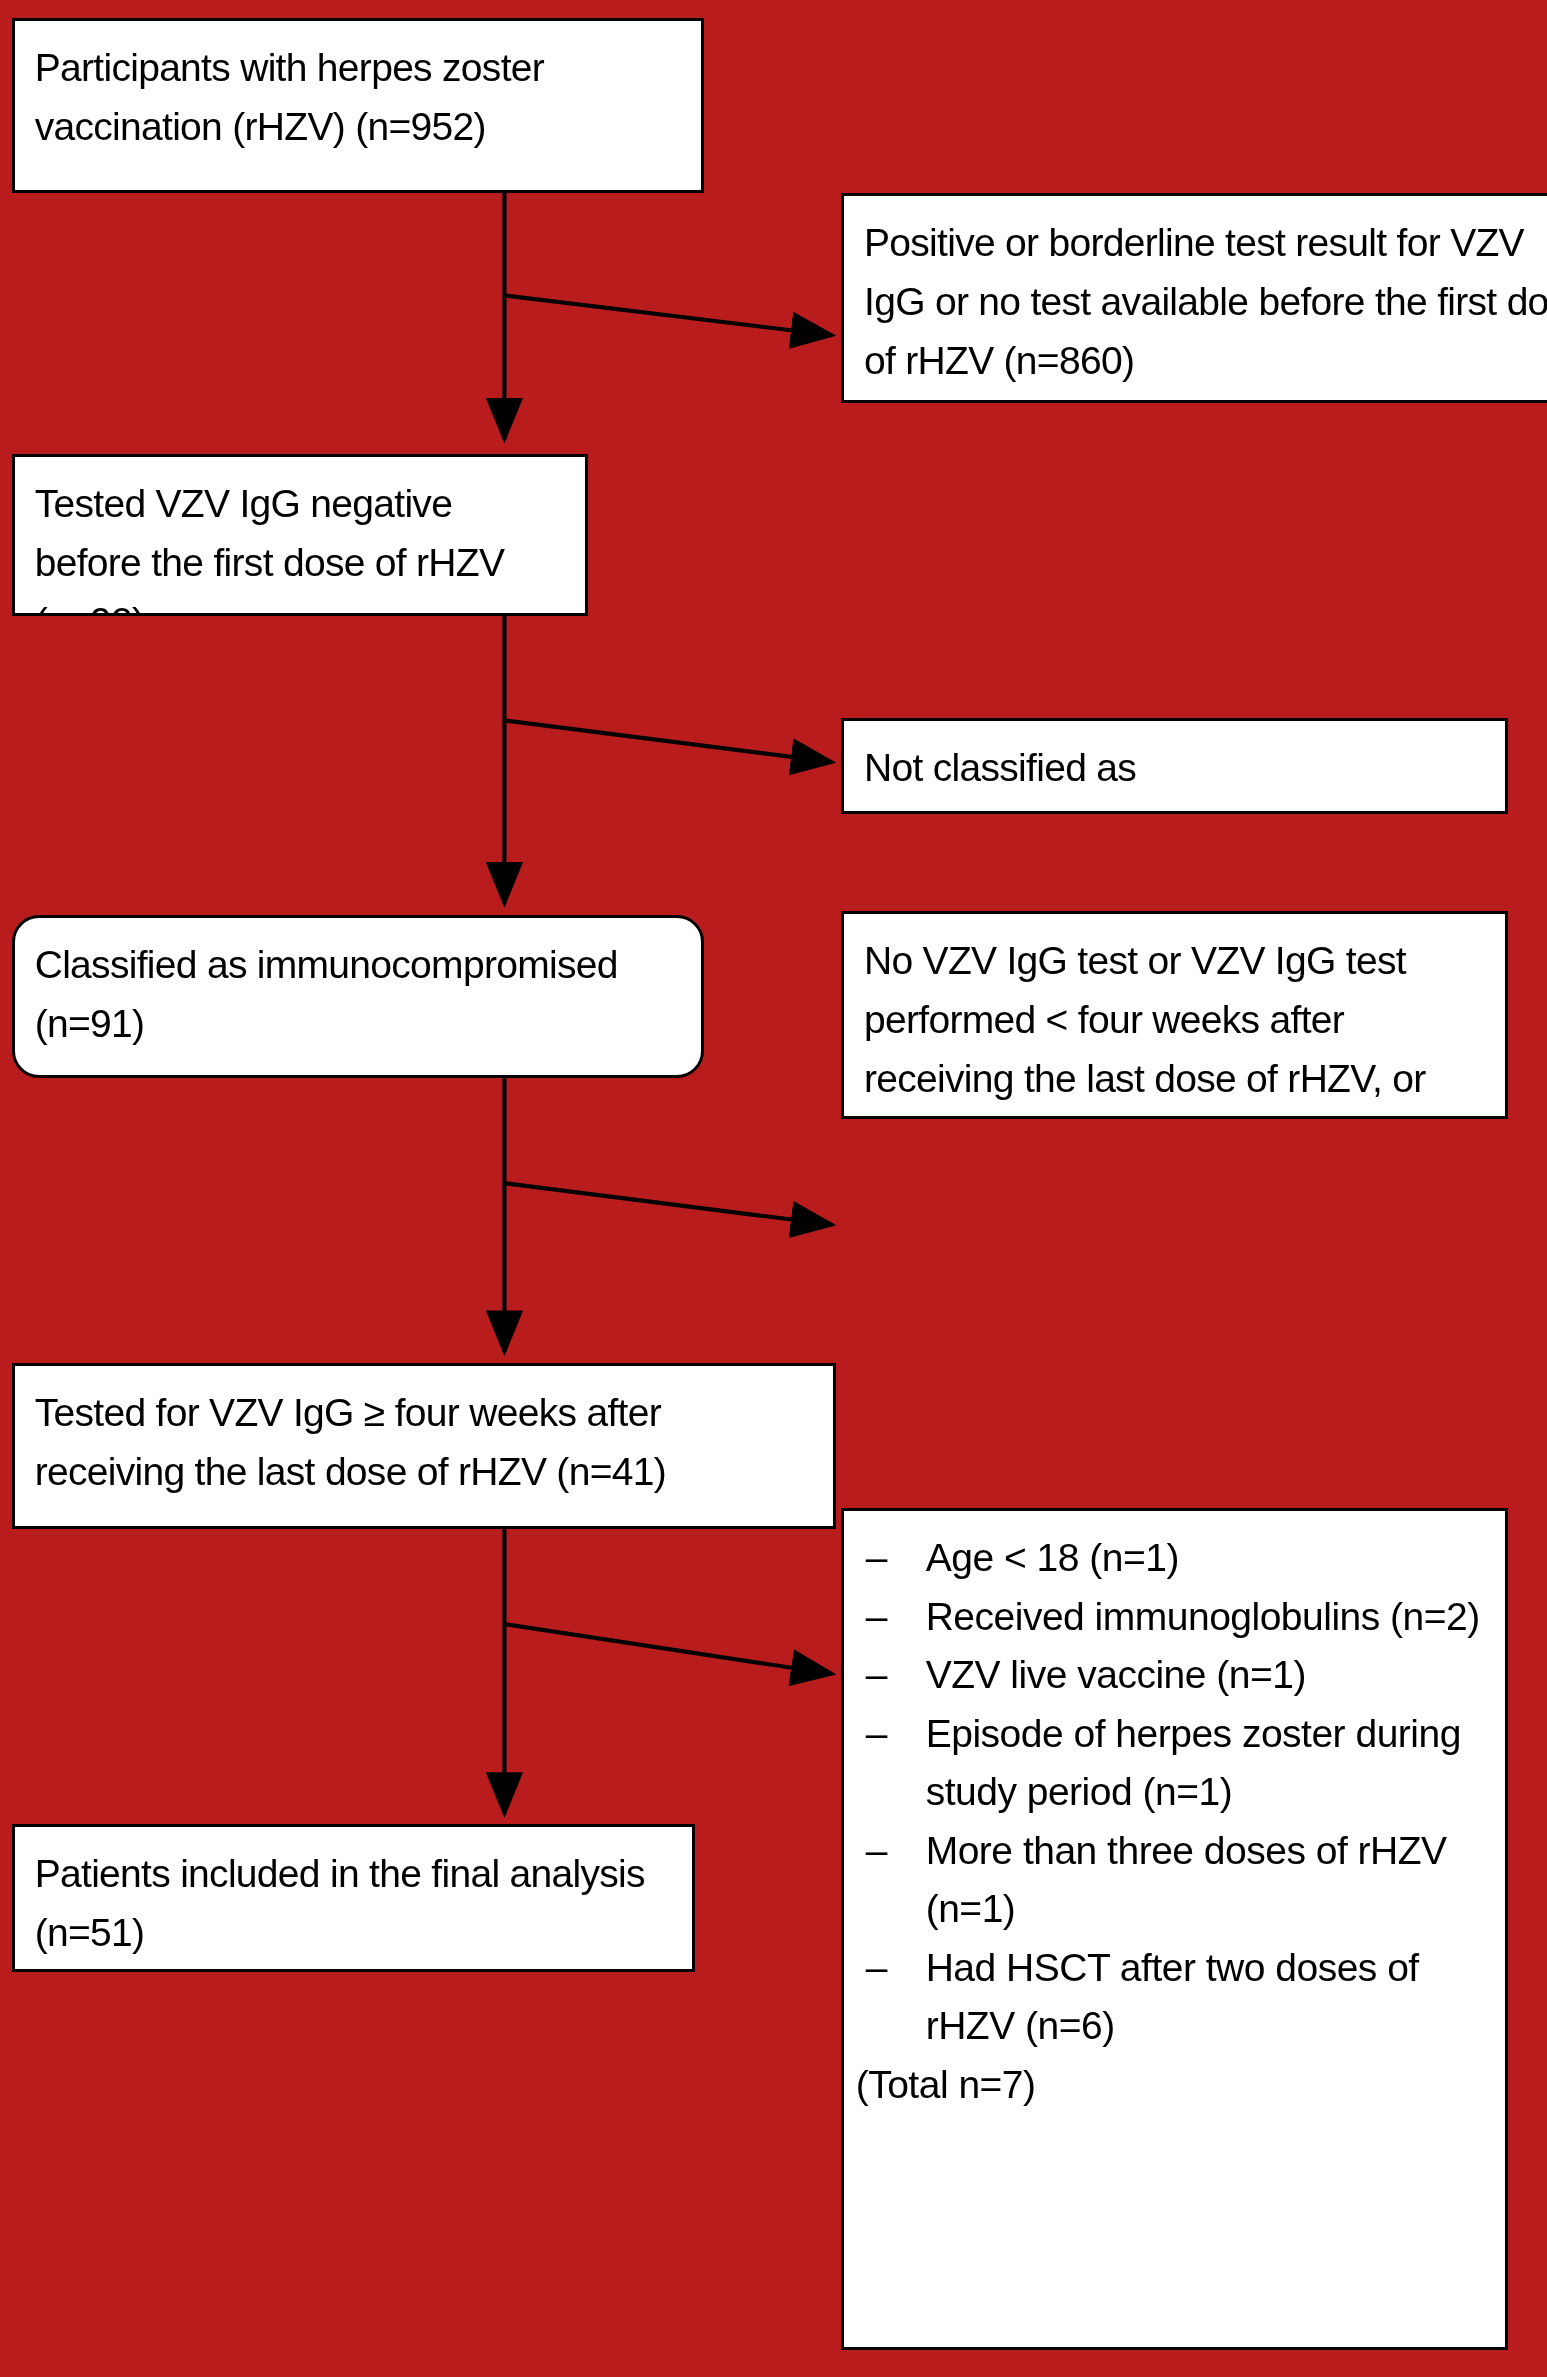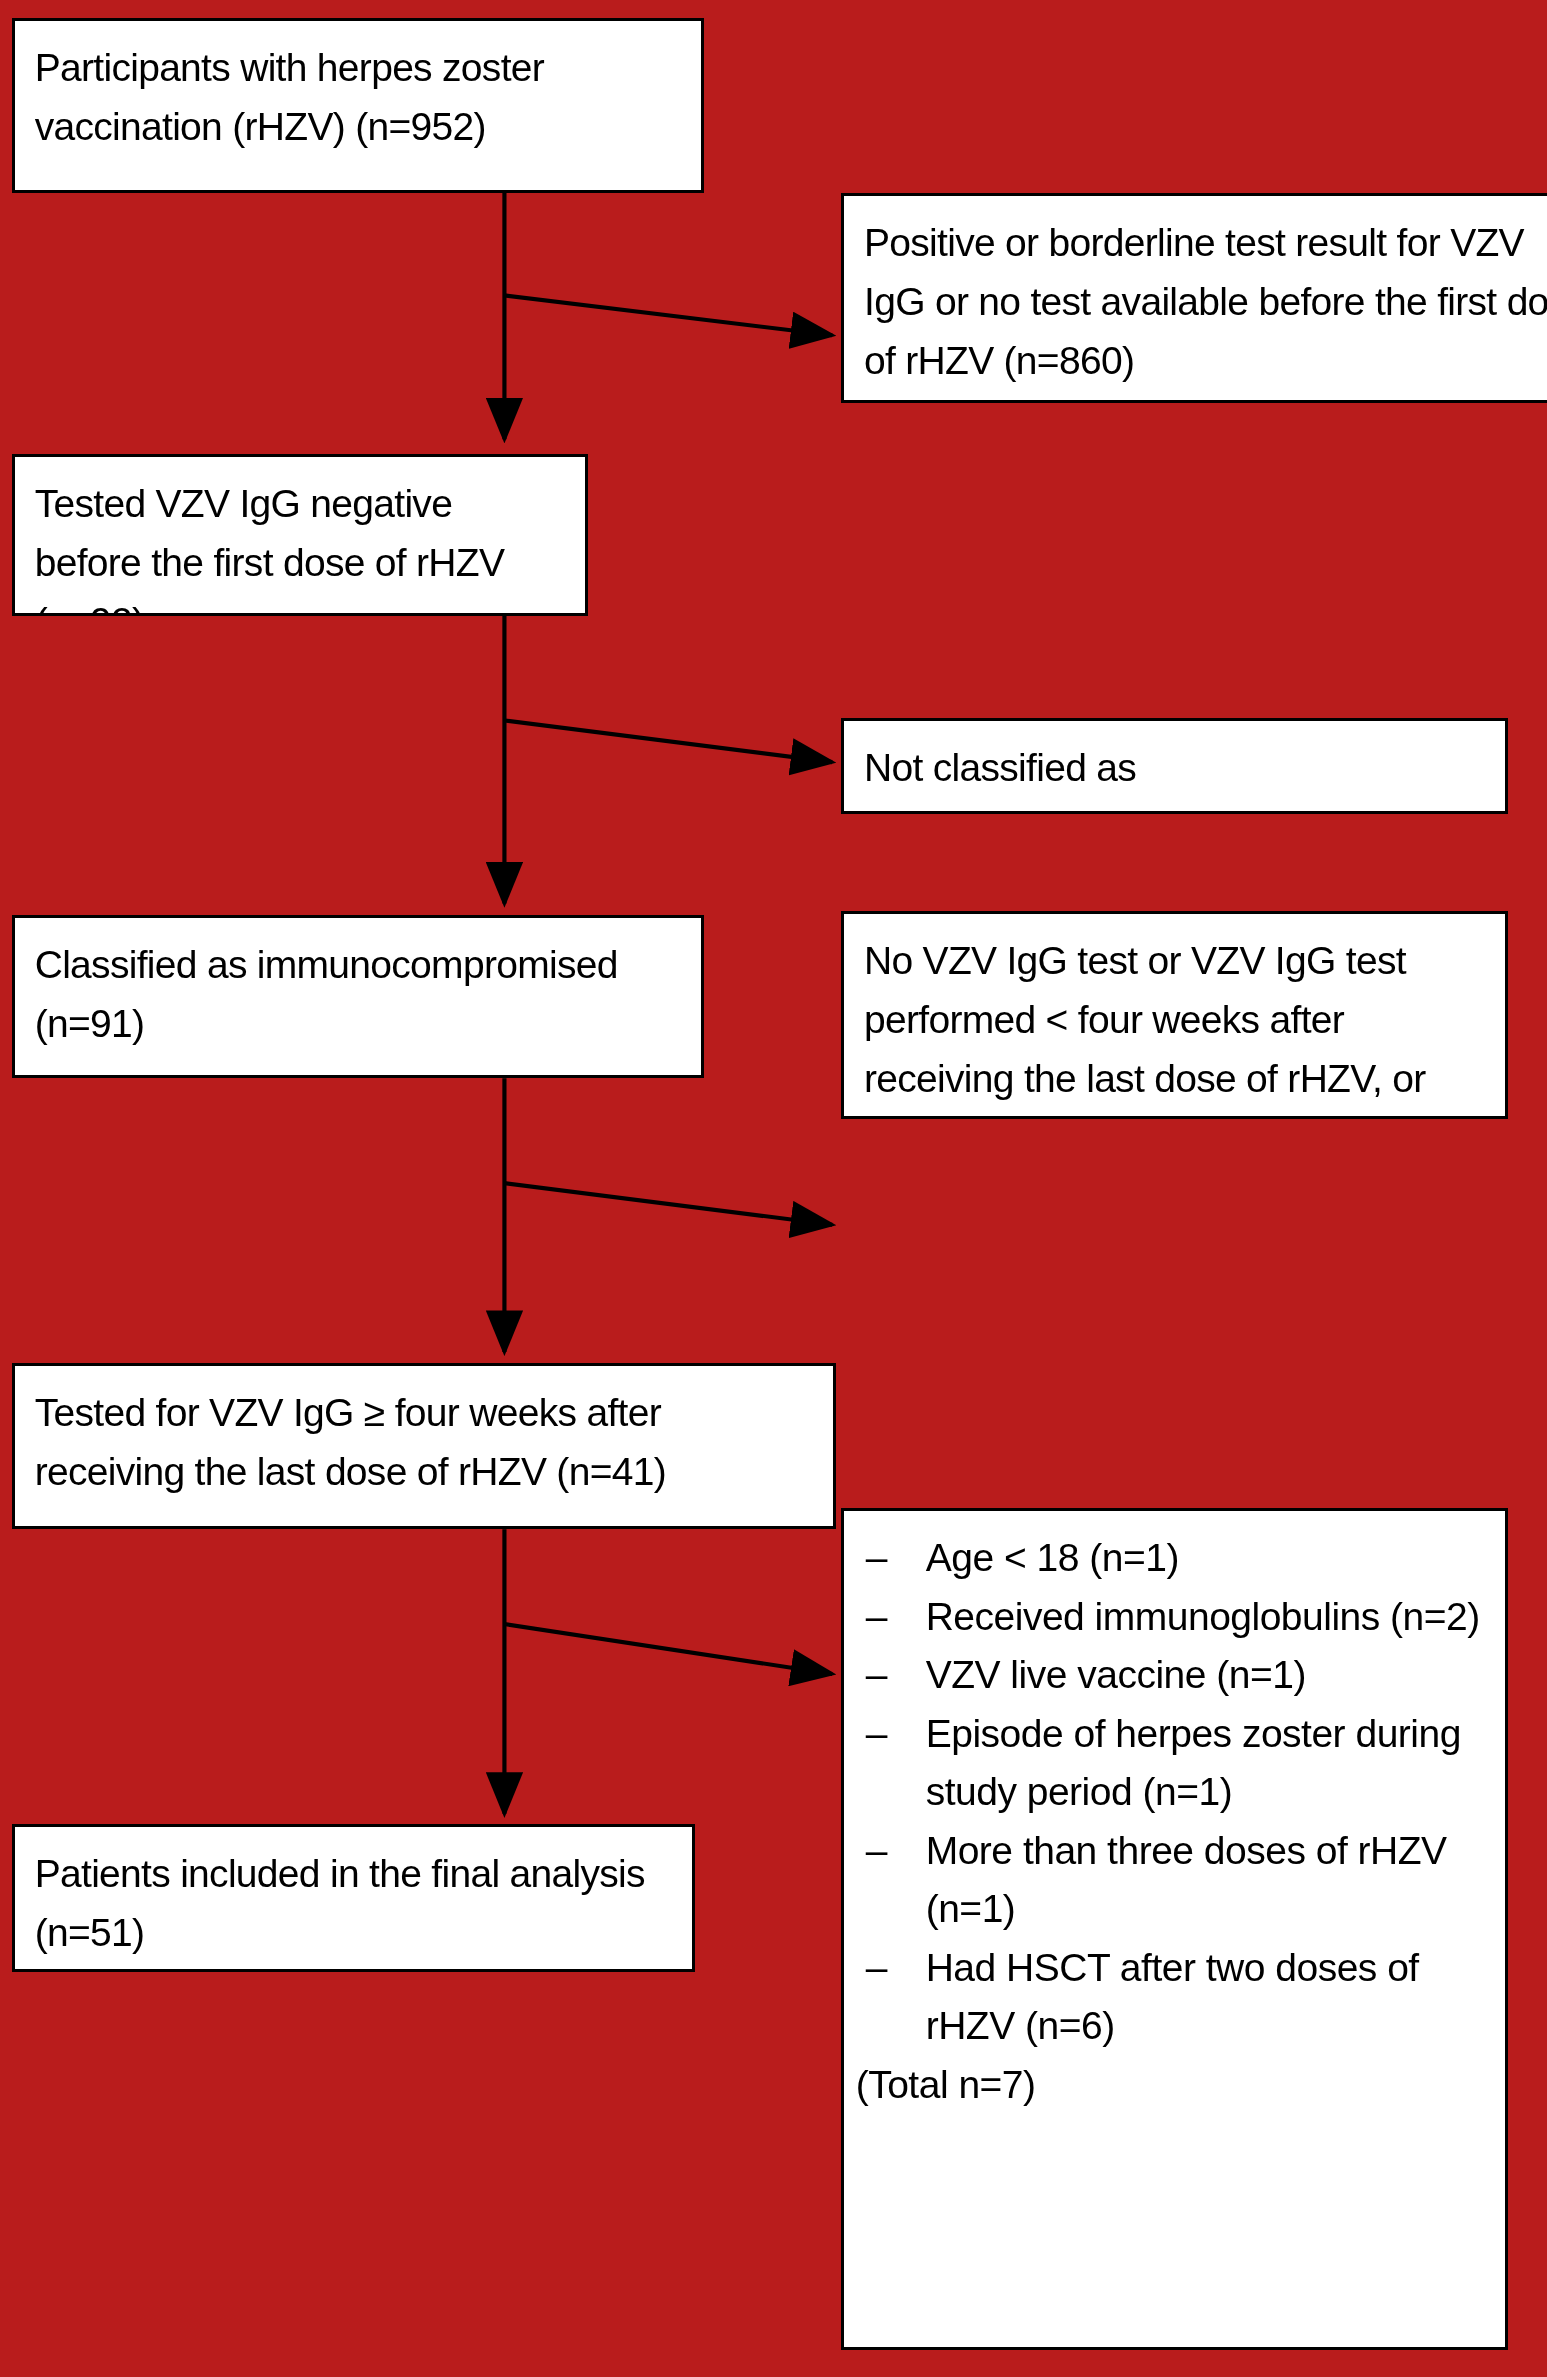--- a/index.html
+++ b/index.html
@@ -98,21 +98,21 @@
 
     <line x1="606" y1="1838" x2="606" y2="2180" stroke="#000000" stroke-width="5" marker-end="url(#arrowhead)"></line>
 
     <line x1="606" y1="1952" x2="1000" y2="2012" stroke="#000000" stroke-width="5" marker-end="url(#arrowhead)"></line>
   </svg>
 
   <div class="node narrowtext" style="left:11.7px; top:18.3px; width:692px; height:175px;">Participants with herpes zoster vaccination (rHZV) (n=952)</div>
 
   <div class="node narrowtext" style="left:11.7px; top:454px; width:576px; height:162px;">Tested VZV IgG negative before the first dose of rHZV (n=92)</div>
 
-  <div class="node narrowtext" style="left:11.7px; top:915px; width:692px; height:163px;">Classified as immunocompromised (n=91)</div>
+  <div class="node narrowtext" style="left:11.7px; top:915px; width:692px; height:163px;border-radius:27px;">Classified as immunocompromised (n=91)</div>
 
   <div class="node narrowtext" style="left:11.7px; top:1363px; width:824px; height:166px;">Tested for VZV IgG ≥ four weeks after receiving the last dose of rHZV (n=41)</div>
 
   <div class="node narrowtext" style="left:11.7px; top:1824px; width:683px; height:148px;">Patients included in the final analysis (n=51)</div>
 
   <div class="node narrowtext" style="left:841px; top:193px; width:771px; height:210px;">Positive or borderline test result for VZV IgG or no test available before the first dose of rHZV (n=860)</div>
 
   <div class="node narrowtext" style="left:841px; top:718px; width:667px; height:96px;">Not classified as immunocompromised (n=1)</div>
 
   <div class="node narrowtext" style="left:841px; top:911px; width:667px; height:208px;">No VZV IgG test or VZV IgG test performed &lt; four weeks after receiving the last dose of rHZV, or lost to follow up (n=50)</div>

